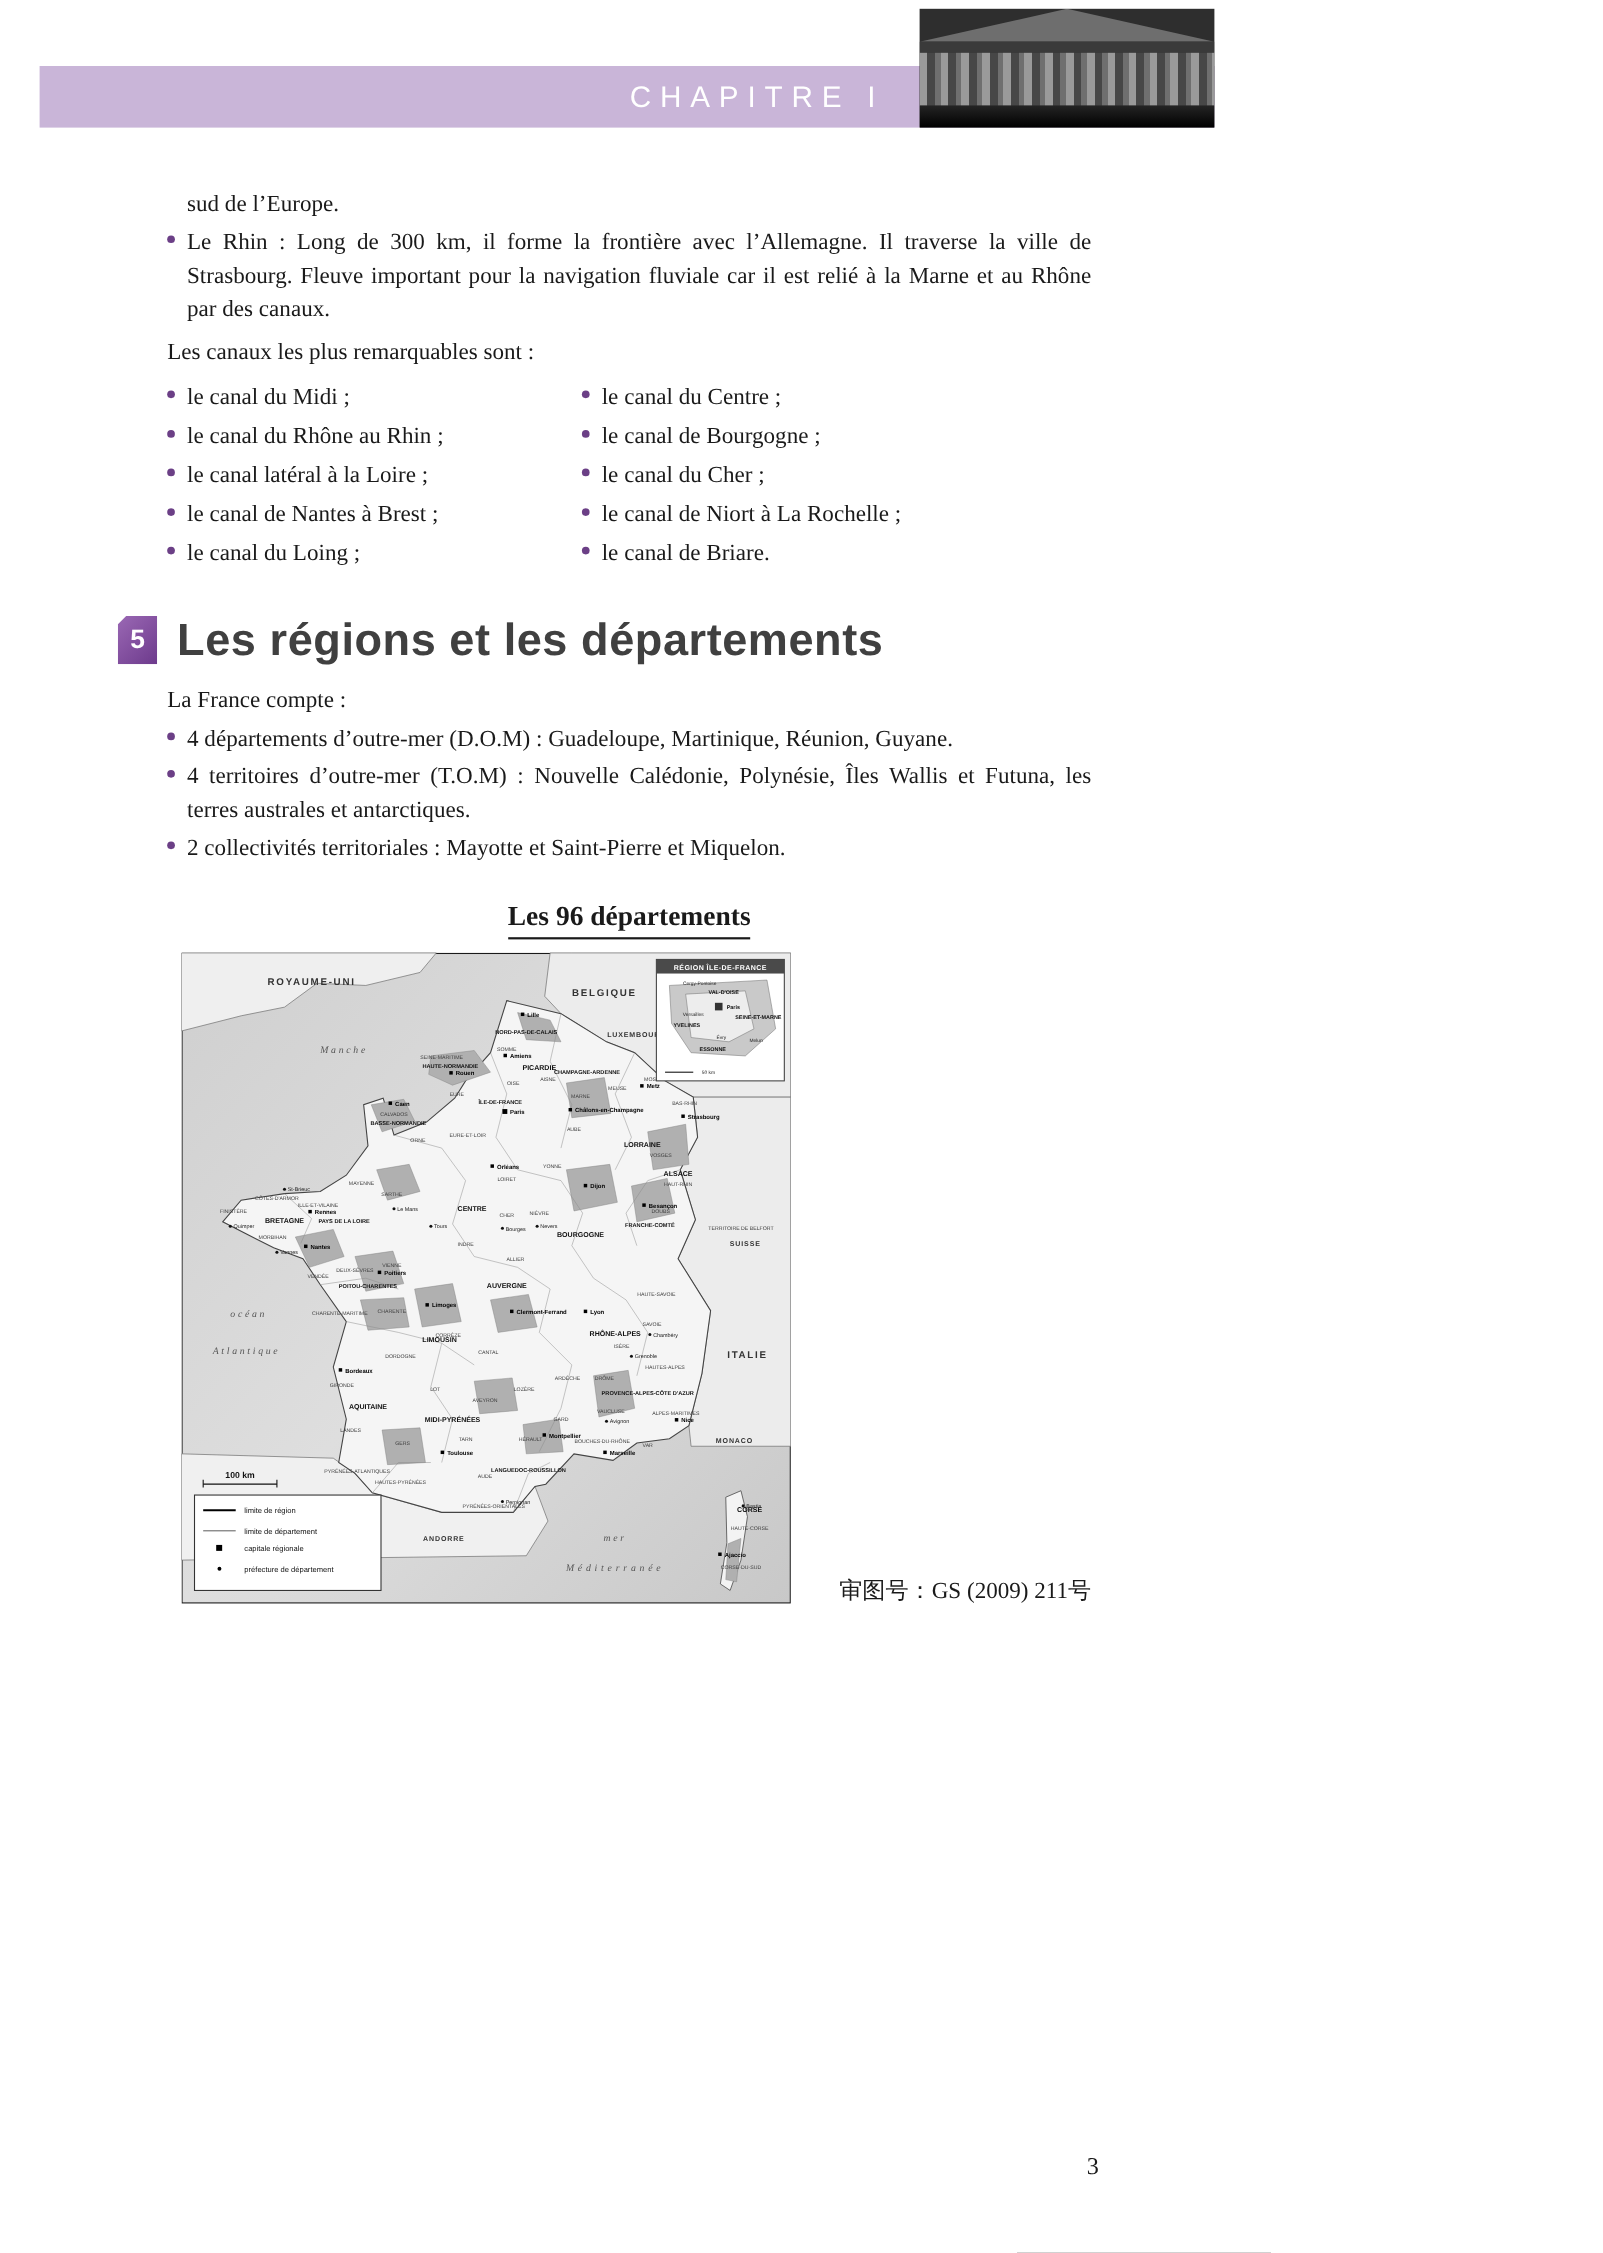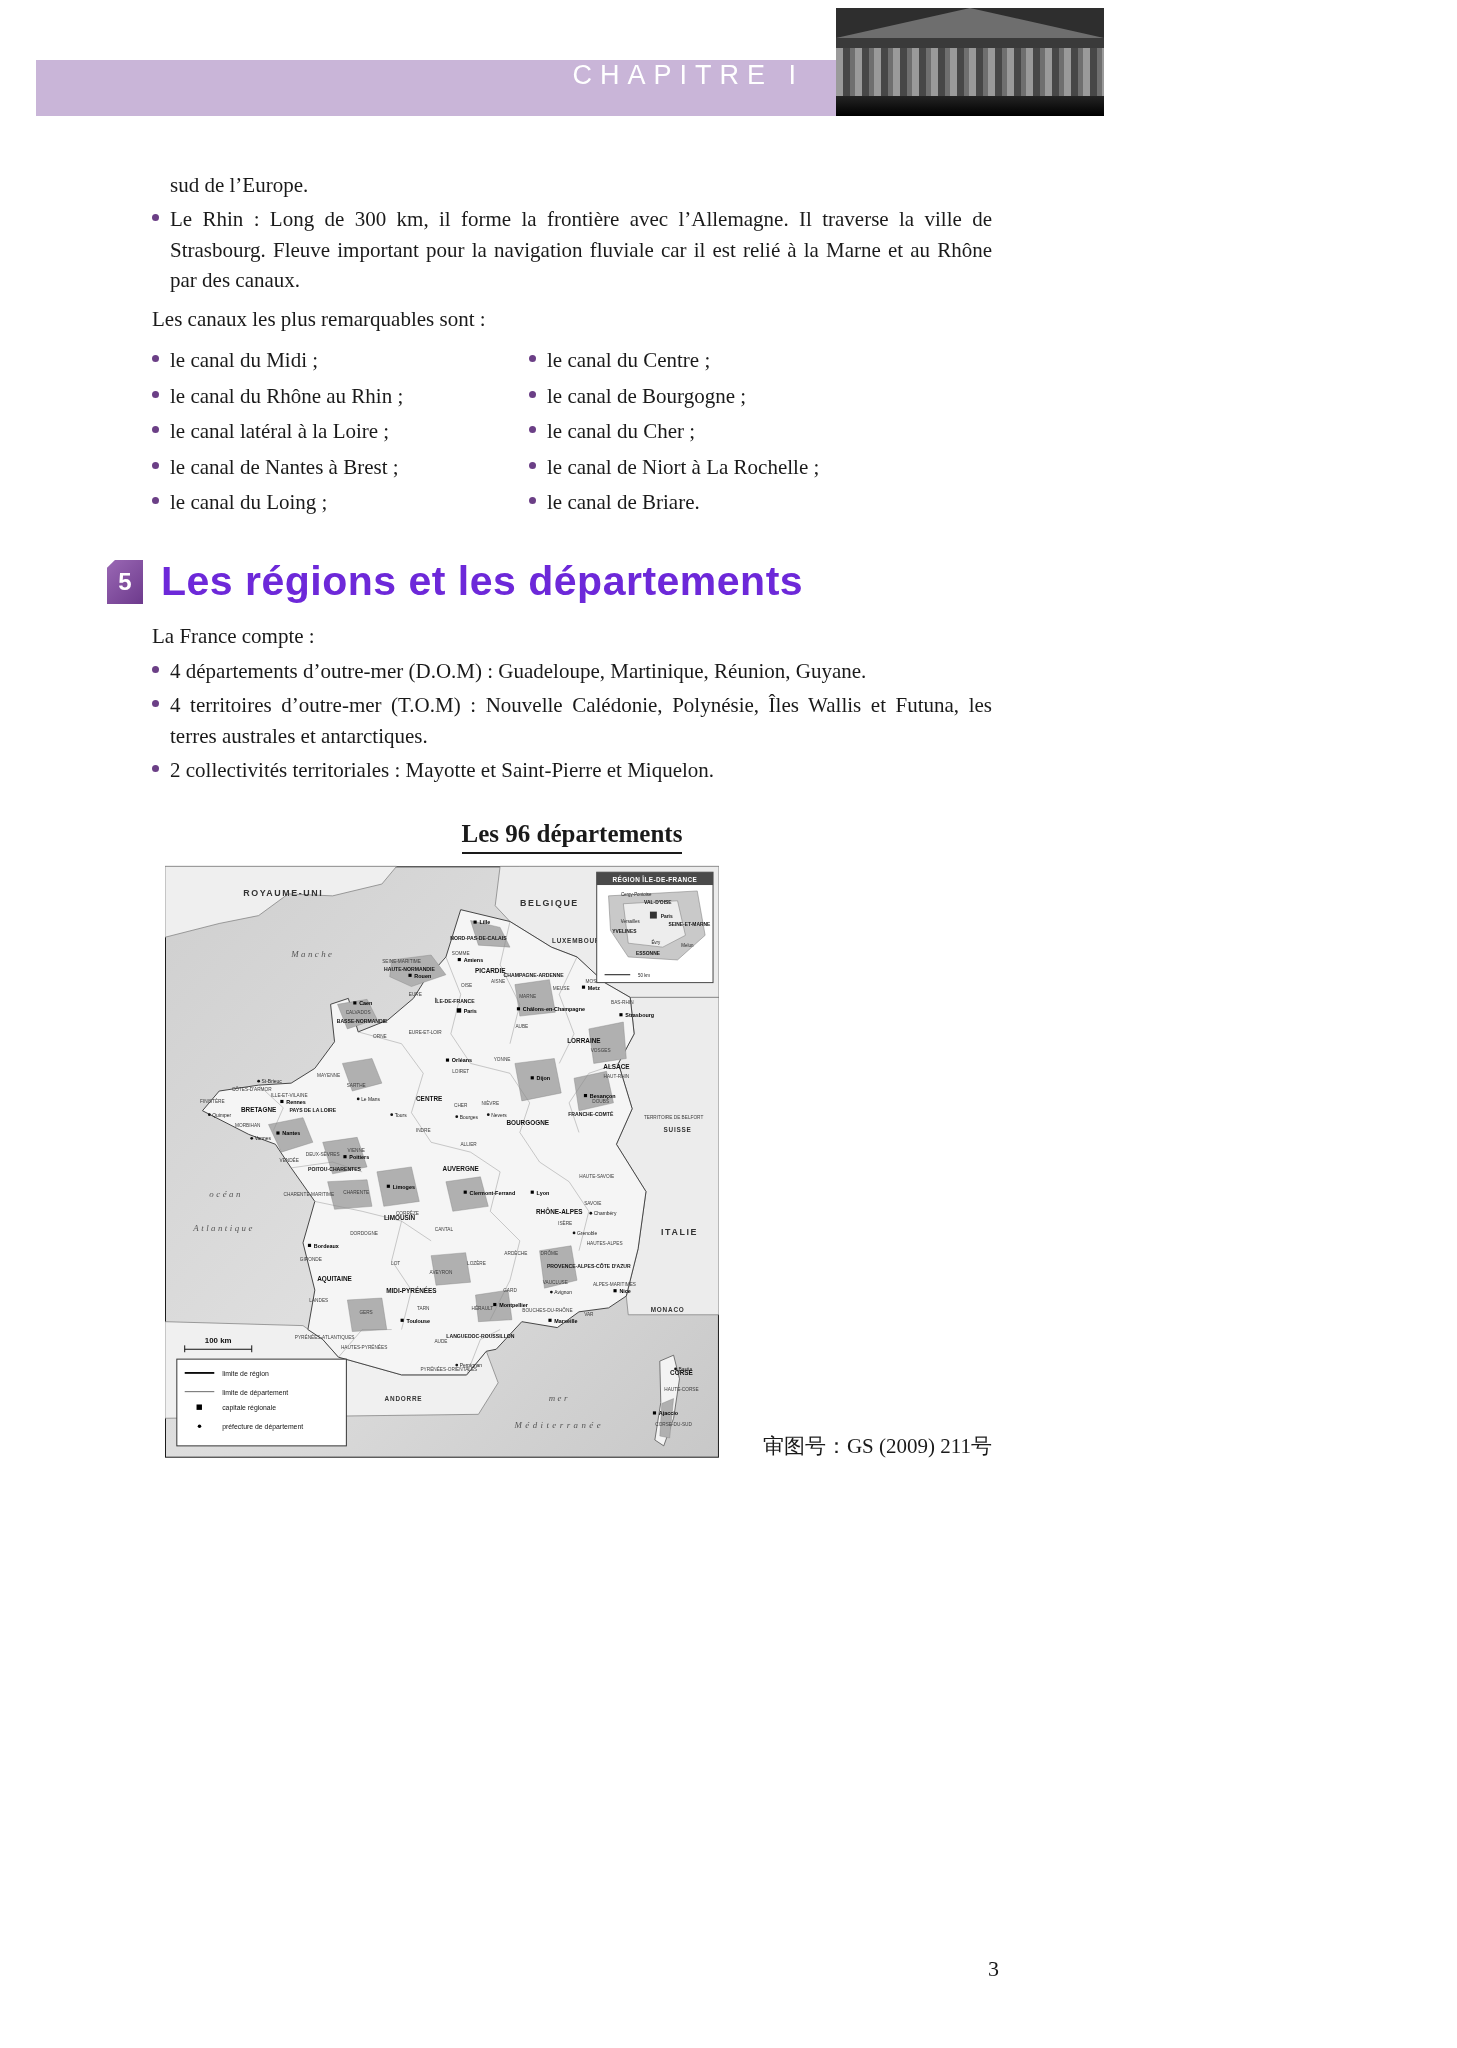--- a/index.html
+++ b/index.html
@@ -1,20 +1,20 @@
 <!DOCTYPE html>
 <html><head>
 <meta charset="utf-8">
 <style>
   html,body{margin:0;padding:0;background:#888;}
   .page{position:relative;width:1457px;height:2048px;background:#ffffff;overflow:hidden;
         font-family:"Liberation Serif",serif;color:#1a1a1a;}
   
   .band{position:absolute;left:36px;top:60px;width:1068px;height:56px;background:#c9b5d8;
-        display:flex;justify-content:flex-end;padding-right:300px;box-sizing:border-box;z-index:1;}
+        display:flex;align-items:center;justify-content:flex-end;padding-right:300px;box-sizing:border-box;z-index:1;}
   .chapter{font-family:"Liberation Sans",sans-serif;font-size:27px;color:#ffffff;letter-spacing:8px;}
   .photo{position:absolute;left:836px;top:8px;width:268px;height:108px;z-index:2;background:#2e2e2e;overflow:hidden;}
   .pediment{width:100%;height:30px;background:#6e6e6e;clip-path:polygon(50% 0,100% 100%,0 100%);}
   .frieze{width:100%;height:10px;background:#3a3a3a;}
   .columns{width:100%;height:48px;background:repeating-linear-gradient(90deg,#9a9a9a 0 7px,#474747 7px 14px,#6f6f6f 14px 19px);}
   .steps{width:100%;height:20px;background:linear-gradient(#242424,#000);}
   
   .content{position:absolute;left:152px;top:170px;width:840px;}
   p{margin:0;font-size:21px;line-height:1.45;text-align:justify;}
   .carry{padding-left:18px;margin-bottom:4px;}
@@ -24,21 +24,21 @@
   .canaux{display:flex;margin-top:6px;margin-bottom:8px;}
   .canaux ul{width:377px;}
   .canaux ul+ul{width:auto;}
   .canaux li{margin:5px 0;}
   
   .sect{display:flex;align-items:center;gap:18px;margin:36px 0 16px -45px;}
   .badge{flex:none;width:36px;height:44px;background:linear-gradient(135deg,#9a68b4,#6d3a8c);
          clip-path:polygon(22% 0,100% 0,100% 100%,0 100%,0 18%);
          display:flex;align-items:center;justify-content:center;
          font-family:"Liberation Sans",sans-serif;font-weight:bold;font-size:24px;color:#fff;}
-  .sect h2{margin:0;font-family:"Liberation Sans",sans-serif;font-weight:bold;font-size:41px;color:#6d28d9;letter-spacing:0.5px;}
+  .sect h2{margin:0;font-family:"Liberation Sans",sans-serif;font-weight:bold;font-size:41px;color:#404040;letter-spacing:0.5px;}
   .lead{margin:6px 0 4px 0;}
   
   .map-title{margin:34px 0 14px 0;text-align:center;font-size:25px;font-weight:bold;width:840px;}
   .map-title span{border-bottom:2px solid #1a1a1a;padding-bottom:5px;}
   .map-row{display:flex;align-items:flex-end;gap:44px;margin-left:13px;}
   .credit{font-size:21px;white-space:nowrap;padding-bottom:2px;}
   .pageno{position:absolute;left:988px;top:1956px;font-size:22px;}
   
   svg{display:block;}
   .ctry{font:bold 9px "Liberation Sans",sans-serif;letter-spacing:1.6px;fill:#333;text-anchor:middle;}

